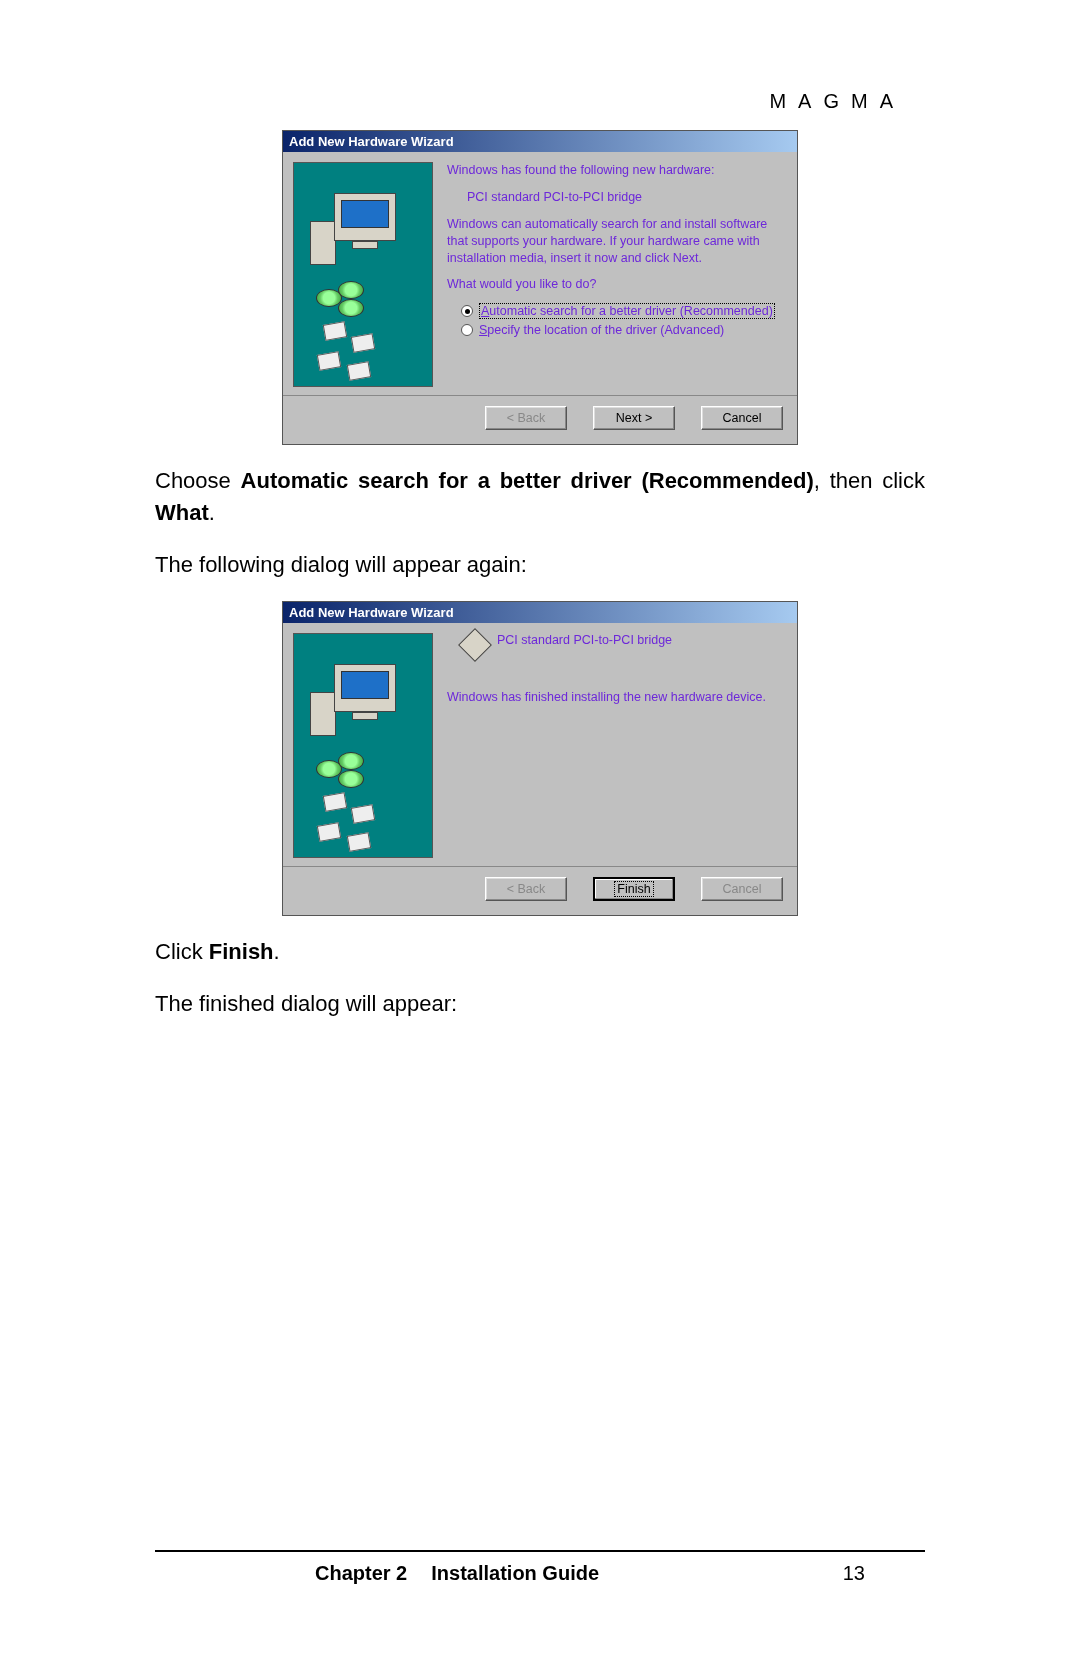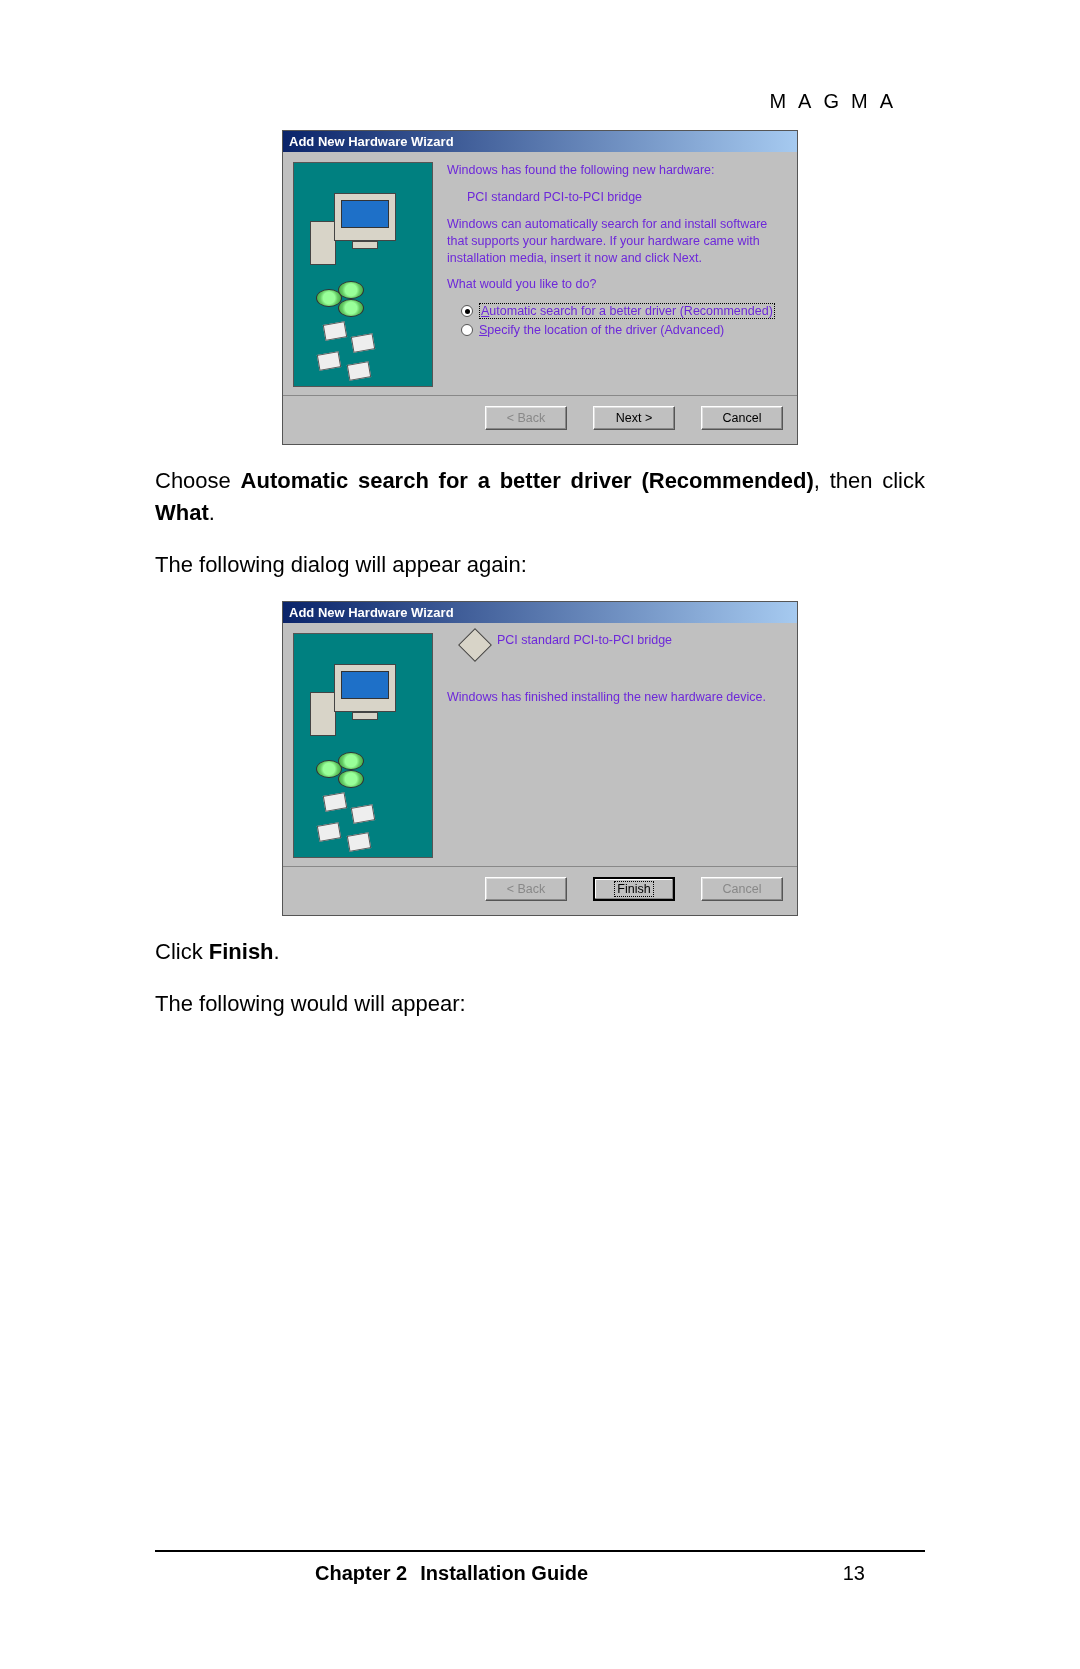--- a/index.html
+++ b/index.html
@@ -133,21 +133,21 @@
   }
   .body-text .bold{font-weight:bold;}
   .justify{ text-align: justify; }
   .footer{
     position:absolute;
     bottom:84px;
     left:155px; right:155px;
     border-top:2px solid #000;
     padding-top:10px;
     display:flex;
-    gap:13px;
+    gap:24px;
     font-size:20px;
   }
   .footer .chap{ font-weight:bold; margin-left:160px;}
   .footer .guide{ font-weight:bold;}
   .footer .pnum{ margin-left:auto; margin-right:60px;}
 </style>
 </head>
 <body>
 
 <div class="header-brand">MAGMA</div>
@@ -226,21 +226,21 @@
           <span class="thin-dotted">Finish</span>
         </div>
       <div class="btn disabled">Cancel</div>
     </div>
   </div>
 
   <p class="body-text">
     <span>Click </span><span class="bold">Finish</span><span>.</span>
   </p>
 
-  <p class="body-text">The following would will appear:</p>
+  <p class="body-text">The finished dialog will appear:</p>
 
 </div>
 
 <div class="footer">
   <span class="chap">Chapter 2</span>
   <span class="guide">Installation Guide</span>
   <span class="pnum">13</span>
 </div>
 
 </body></html>

